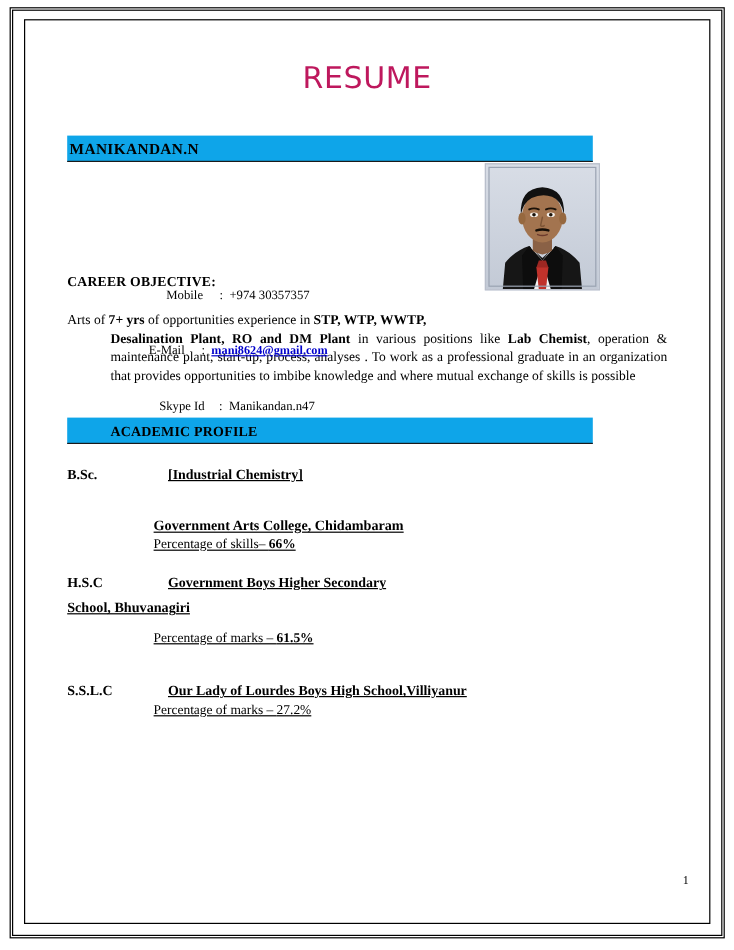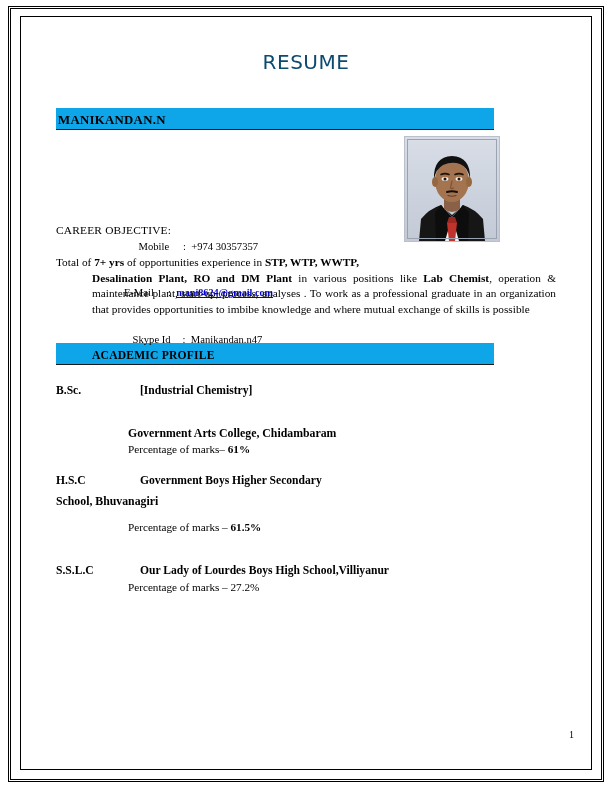--- a/index.html
+++ b/index.html
@@ -46,26 +46,26 @@
     left: 30px;  top: 26px;
     width: 552px;
     height: 730px;
     box-sizing: border-box;
     padding: 14px 26px 0 26px;
   }
 
   
   .doc-title {
     font-family: "DejaVu Sans", sans-serif;
-    font-size: 20px;
+    font-size: 25px;
     font-weight: 400;
     letter-spacing: 0.5px;
     text-align: center;
     margin: 10px 0 0 0;
-    color: #0c4a6e;
+    color: #be185d;
   }
 
   
   .bar {
     background: #0ea5e9;
     border-bottom: 1.6px solid #1a1a1a;
     width: 438px;
     box-sizing: border-box;
     padding: 2px 0 1px 2px;
   }
@@ -132,21 +132,21 @@
   }
   .email-link {
     color: #0000cc;
     text-decoration: underline;
     font-weight: bold;
     font-size: 10.2px;
   }
 
   
   .heading-plain {
-    font-weight: normal;
+    font-weight: bold;
     font-size: 11.4px;
     letter-spacing: 0.2px;
     margin: 0;
   }
 
   
   .objective {
     font-size: 11.3px;
     line-height: 15.6px;
     text-align: justify;
@@ -156,20 +156,21 @@
     display: block;
     padding-left: 36px;
     text-align: justify;
   }
   .objective b { font-weight: bold; }
 
   
   .edu-row {
     font-size: 11.6px;
     line-height: 16px;
+    text-decoration: underline;
   }
   .edu-deg {
     font-weight: bold;
     display: inline-block;
   }
   .edu-title {
     font-weight: bold;
   }
   .edu-inst {
     font-weight: bold;
@@ -201,39 +202,39 @@
 
     <div class="doc-title">RESUME</div>
 
     <div class="bar bar-name">
       <span class="bar-text">MANIKANDAN.N</span>
     </div>
 
     <div class="heading-plain" style="margin-top:94px;">CAREER OBJECTIVE:</div>
 
     <div class="objective" style="margin-top:19px;">
-      <span>Total  of  </span><b>7+  yrs</b><span>  of  opportunities  experience  in  </span><b>STP,  WTP,  WWTP,</b>
+      <span>Arts  of  </span><b>7+  yrs</b><span>  of  opportunities  experience  in  </span><b>STP,  WTP,  WWTP,</b>
       <span class="indent-block">
         <b>Desalination Plant, RO and DM Plant</b><span> in various positions like </span><b>Lab</b>
         <b>Chemist</b><span>, operation &amp; maintenance plant, start-up, process, analyses .</span>
         <span>To work  as  a  professional  graduate  in  an  organization  that  provides</span>
         <span>opportunities  to  imbibe  knowledge  and  where  mutual  exchange  of</span>
         <span>skills is possible</span>
       </span>
     </div>
 
     <div class="bar bar-academic">
       <span class="bar-text">ACADEMIC PROFILE</span>
     </div>
 
     <div class="edu-row" style="margin-top:18px;">
       <span class="edu-deg" style="width:84px;">B.Sc.</span><span class="edu-title">[Industrial Chemistry]</span>
       <div class="edu-inst" style="margin-top:26px; padding-left:72px;">Government Arts College, Chidambaram</div>
       <div class="edu-pct" style="padding-left:72px;">
-        <span>Percentage of marks– </span><b>61%</b>
+        <span>Percentage of skills– </span><b>66%</b>
       </div>
     </div>
 
     <div class="edu-row" style="margin-top:16px;">
       <span class="edu-deg" style="width:84px;">H.S.C</span><span class="edu-title">Government Boys Higher Secondary</span>
       <div class="edu-inst" style="margin-top:4px;">School, Bhuvanagiri</div>
       <div class="edu-pct" style="padding-left:72px; margin-top:10px;">
         <span>Percentage of marks – </span><b>61.5%</b>
       </div>
     </div>

